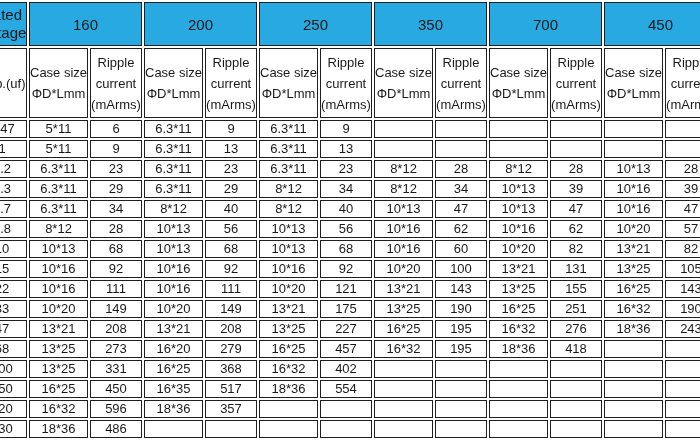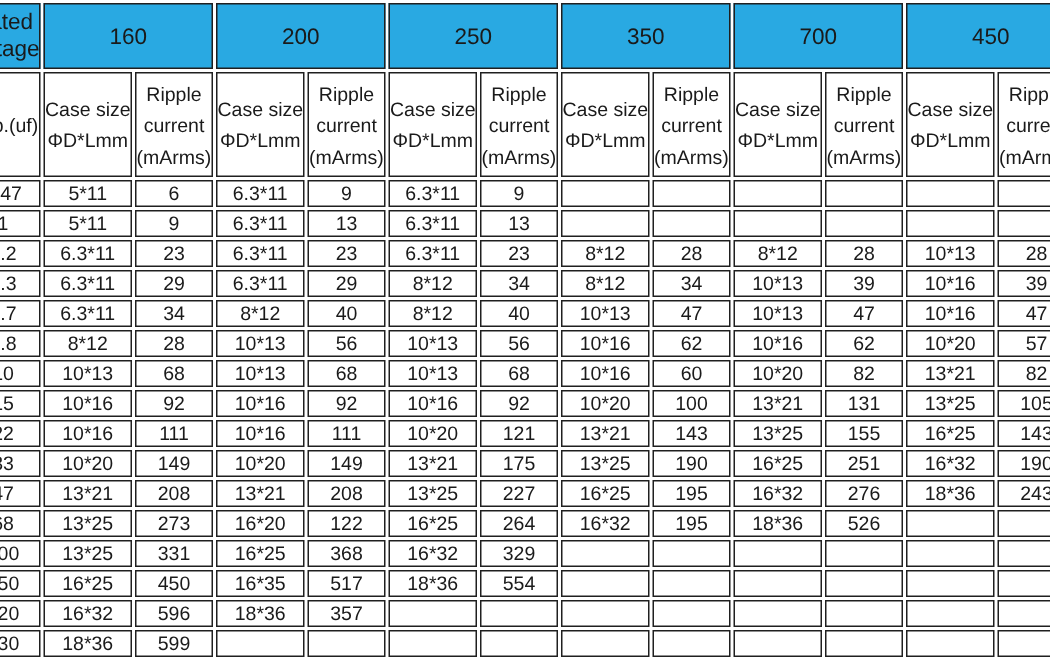--- a/index.html
+++ b/index.html
@@ -278,38 +278,38 @@
           <td>16*32</td>
           <td>276</td>
           <td>18*36</td>
           <td>243</td>
         </tr>
         <tr>
           <td>68</td>
           <td>13*25</td>
           <td>273</td>
           <td>16*20</td>
-          <td>122</td>
-          <td>16*25</td>
-          <td>264</td>
+          <td>279</td>
+          <td>16*25</td>
+          <td>457</td>
           <td>16*32</td>
           <td>195</td>
           <td>18*36</td>
-          <td>526</td>
+          <td>418</td>
           <td></td>
           <td></td>
         </tr>
         <tr>
           <td>100</td>
           <td>13*25</td>
           <td>331</td>
           <td>16*25</td>
           <td>368</td>
           <td>16*32</td>
-          <td>329</td>
+          <td>402</td>
           <td></td>
           <td></td>
           <td></td>
           <td></td>
           <td></td>
           <td></td>
         </tr>
         <tr>
           <td>150</td>
           <td>16*25</td>
@@ -336,21 +336,21 @@
           <td></td>
           <td></td>
           <td></td>
           <td></td>
           <td></td>
           <td></td>
         </tr>
         <tr>
           <td>330</td>
           <td>18*36</td>
-          <td>599</td>
+          <td>486</td>
           <td></td>
           <td></td>
           <td></td>
           <td></td>
           <td></td>
           <td></td>
           <td></td>
           <td></td>
           <td></td>
           <td></td>

